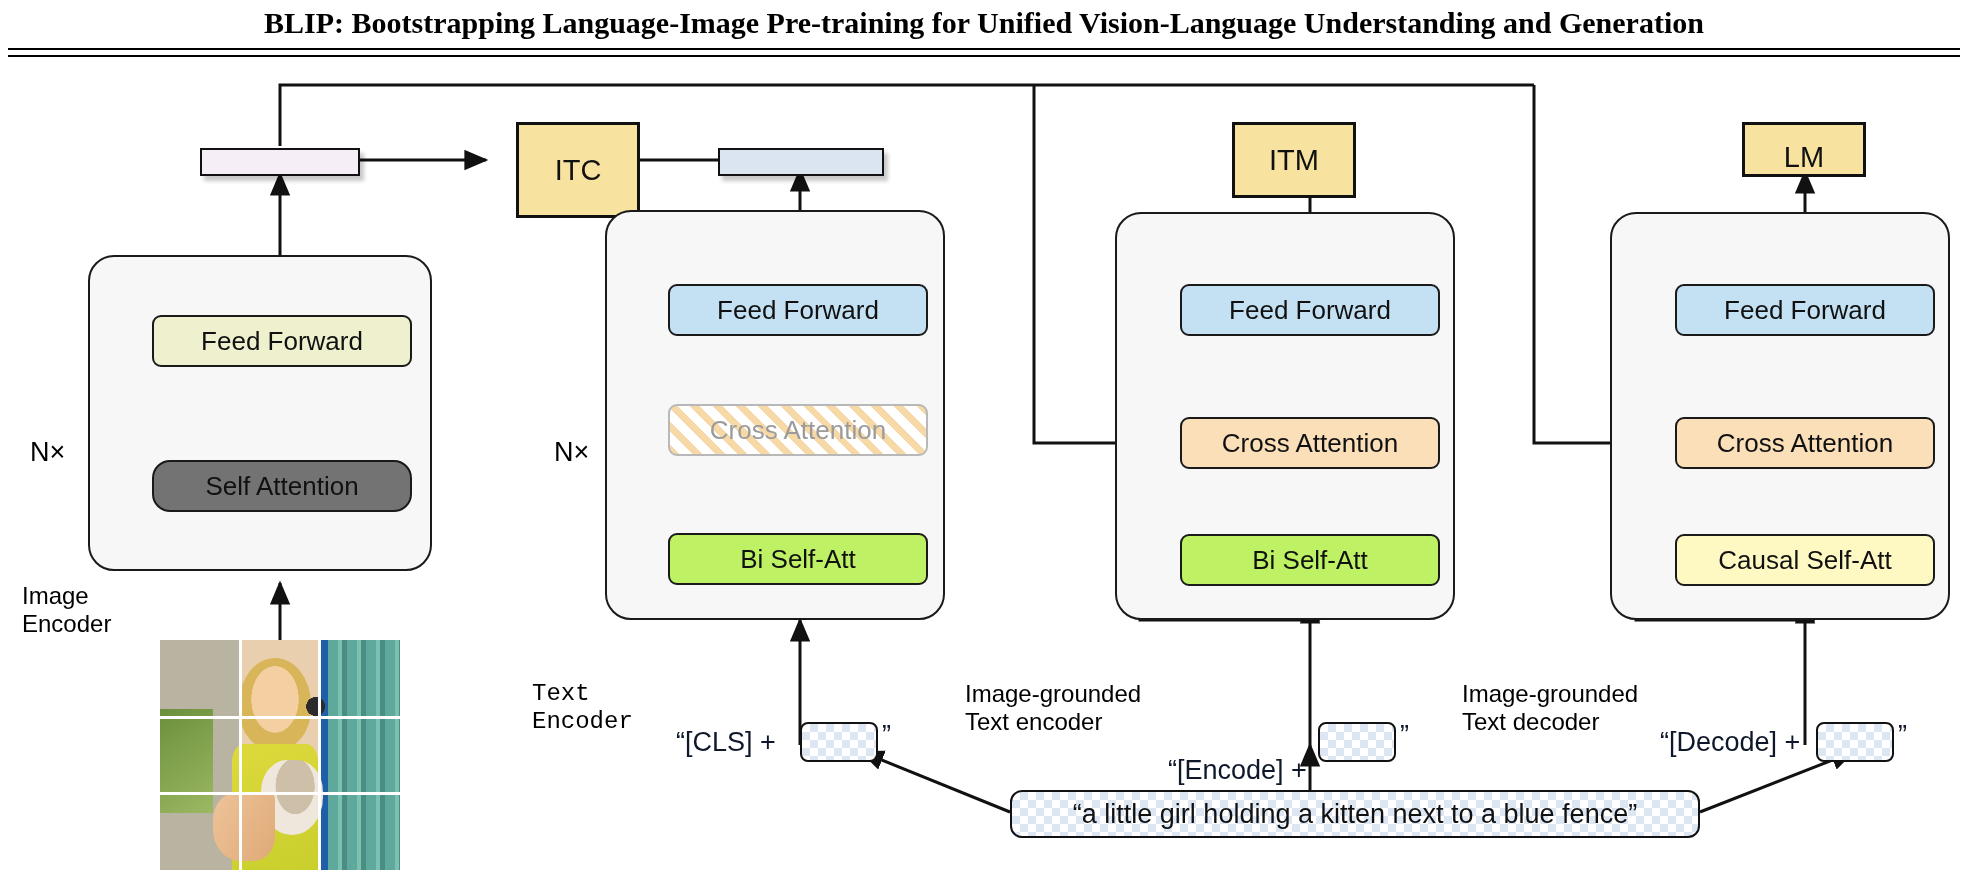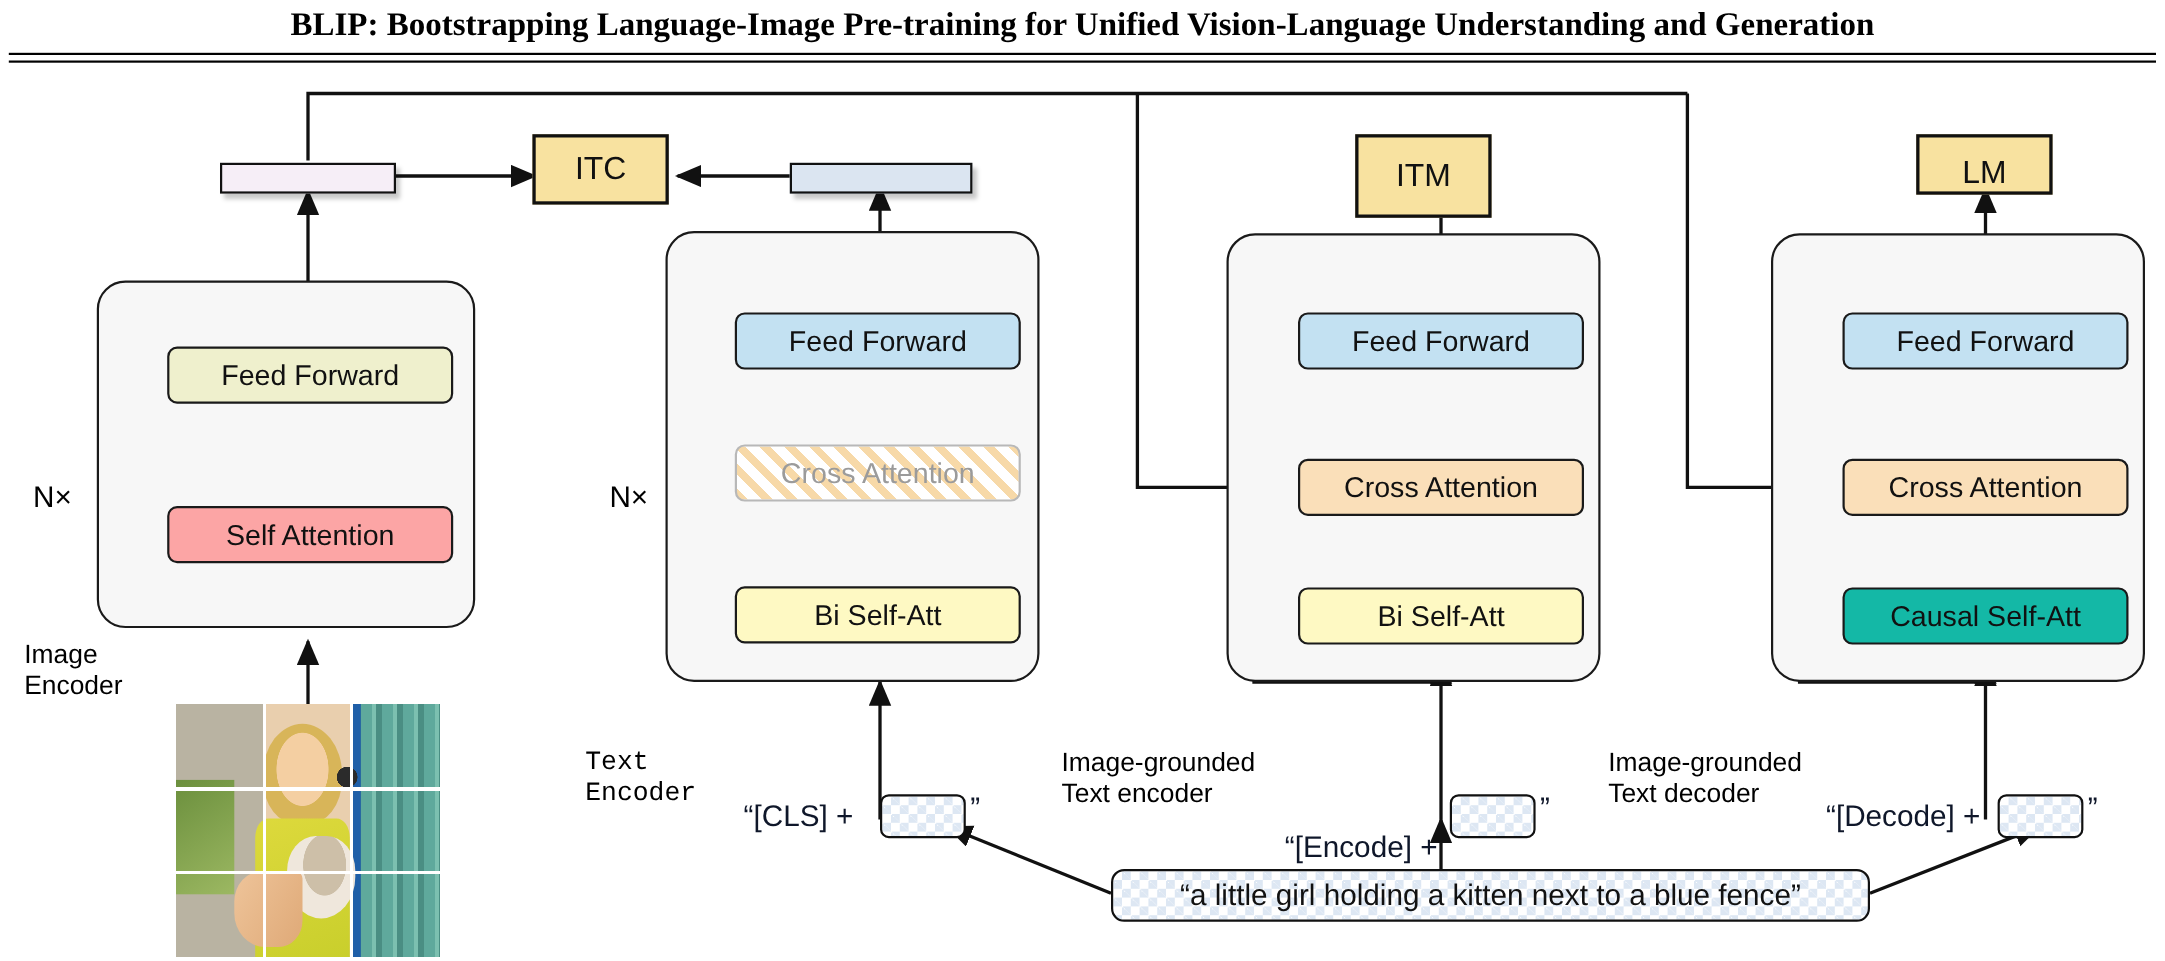--- a/index.html
+++ b/index.html
@@ -25,25 +25,25 @@
     border:2.5px solid #1a1a1a;border-radius:26px;
   }
 
   
   .mod{
     position:absolute;box-sizing:border-box;border:2px solid #1a1a1a;
     border-radius:9px;display:flex;align-items:center;justify-content:center;
     font-size:26px;color:#111;white-space:nowrap;
   }
   .mod.ff-yellow{background:#eff0cd;}
-  .mod.selfatt-lilac{background:#fca5a5;}
+  .mod.selfatt-lilac{background:#737373;border-radius:18px;}
   .mod.ff-blue{background:#c3e1f2;}
   .mod.cross-orange{background:#fadfb9;}
-  .mod.bi-peach{background:#fef9c3;}
-  .mod.causal-green{background:#14b8a6;}
+  .mod.bi-peach{background:#bef264;}
+  .mod.causal-green{background:#fef9c3;}
 
   
   .mod.hatched{
     border:2px solid #b8b8b8;color:#9b9b9b;background:#ffffff;
     background-image:repeating-linear-gradient(45deg,
         #f7d9a8 0px,#f7d9a8 7px,#ffffff 7px,#ffffff 16px);
   }
 
   
   .head{
@@ -259,21 +259,21 @@
      background:repeating-linear-gradient(90deg,#5fa99c 0 10px,#7cc0b0 10px 14px,#4a8e83 14px 19px);"></div>
 
   <div style="position:absolute;left:60%;top:18%;width:12%;height:22%;
      background:radial-gradient(circle at 40% 50%,#2b2b2b 0 30%,transparent 31%);"></div>
 
   <div class="grid" style="background:
      linear-gradient(90deg,transparent 0 33%, #fff 33% 34.2%, transparent 34.2% 66%, #fff 66% 67.2%, transparent 67.2%),
      linear-gradient(180deg,transparent 0 33%, #fff 33% 34.2%, transparent 34.2% 66%, #fff 66% 67.2%, transparent 67.2%);"></div>
 </div>
 
-<div class="head" style="left:484px;top:122px;width:124px;height:64px;">
+<div class="head" style="left:516px;top:122px;width:124px;height:96px;">
   <span>ITC</span>
 </div>
 
 <div class="strip txt" style="left:718px;top:148px;width:166px;height:28px;"></div>
 
 <div class="panel" style="left:605px;top:210px;width:340px;height:410px;"></div>
 
 <div class="mod ff-blue" style="left:668px;top:284px;width:260px;height:52px;">
   <span>Feed Forward</span>
 </div>

